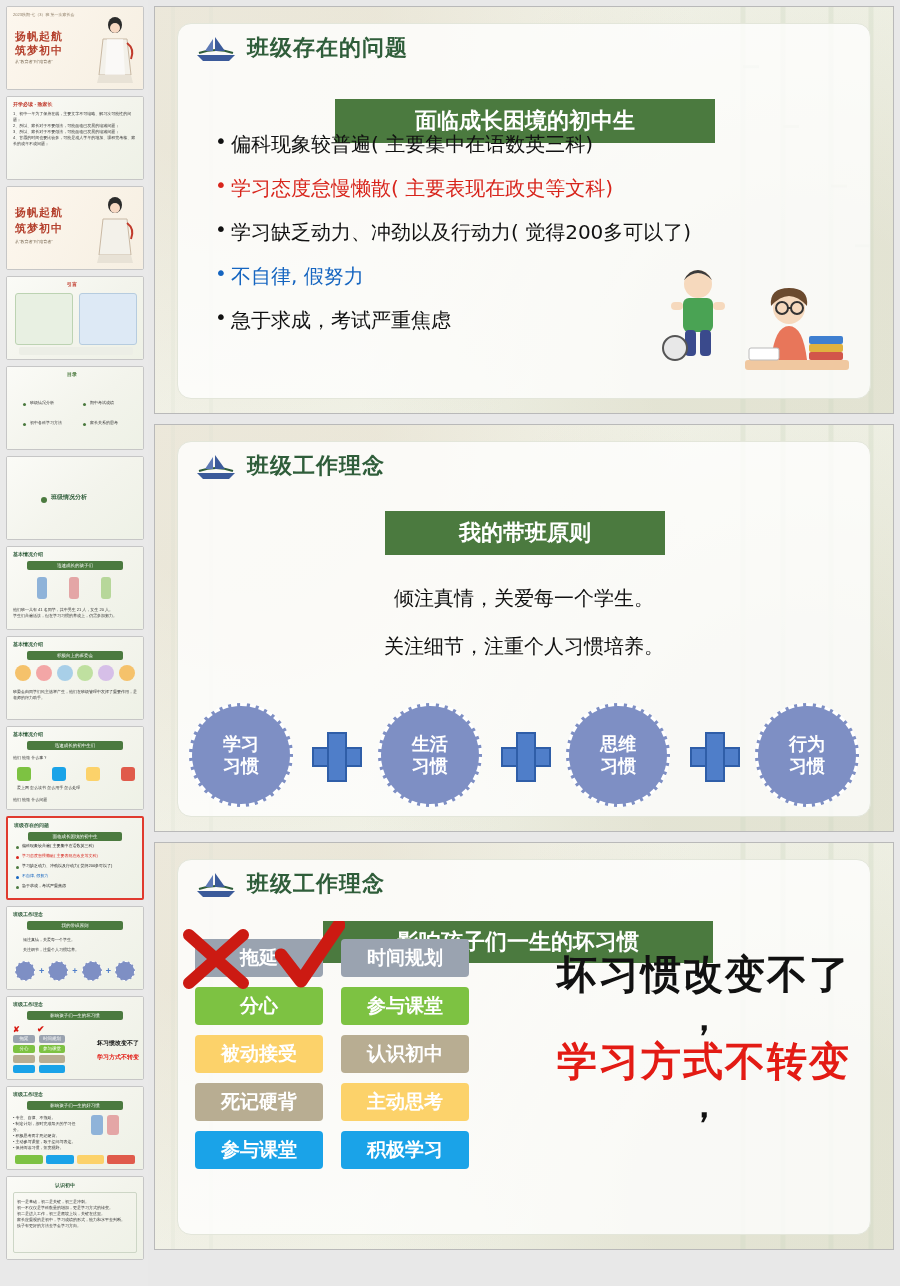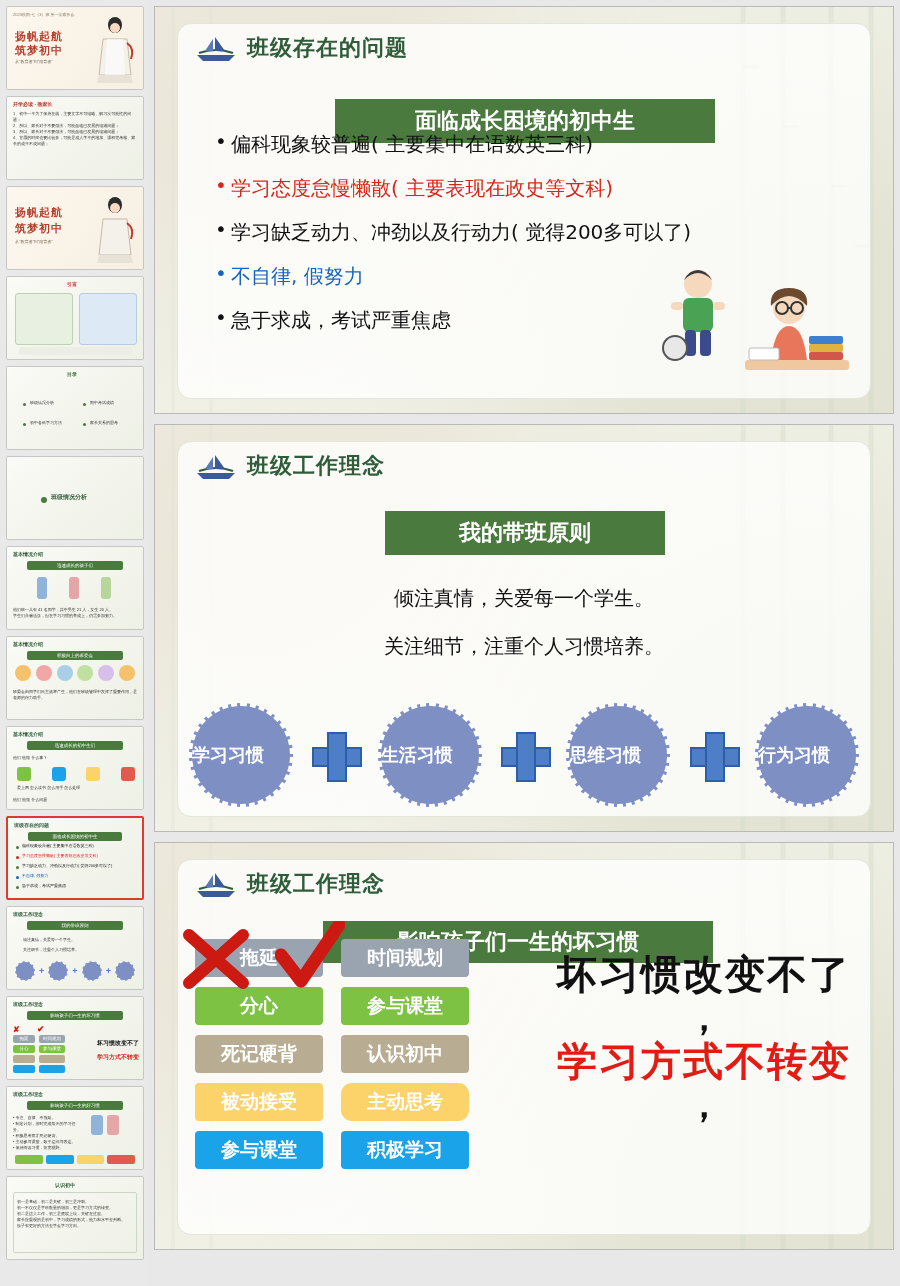--- a/index.html
+++ b/index.html
@@ -89,21 +89,21 @@
   .bullet.blue .dot { color:#1565c0; }
 
   
   .principle { position:absolute; left:0; right:0; text-align:center; font-size:20px; color:#111;
                font-family:"DejaVu Sans", sans-serif;}
   .circles { position:absolute; left:34px; right:34px; bottom:24px; height:104px;
              display:flex; align-items:center; justify-content:space-between; }
   .circ {
     width:104px; height:104px; border-radius:50%;
     background:#7e8fc4; border:3px dashed #ffffff;
-    color:#fff; display:flex; flex-direction:row; align-items:center; justify-content:flex-start;
+    color:#fff; display:flex; flex-direction:column; align-items:center; justify-content:center;
     font-size:18px; font-weight:bold; line-height:1.25; flex:none;
     font-family:"DejaVu Sans", sans-serif;
   }
   .plus { width:46px; height:46px; position:relative; flex:none; }
   .plus:before, .plus:after {
     content:""; position:absolute; background:#4f7ec9; border:2px solid #2f5ea8;
   }
   .plus:before { left:0; top:15px; width:46px; height:16px; }
   .plus:after  { left:15px; top:0; width:16px; height:46px; }
 
@@ -515,42 +515,42 @@
 
       <div class="green-banner" style="left:168px; top:78px; width:390px; height:42px; font-size:22px;">影响孩子们一生的坏习惯</div>
 
       <div class="habit-col" style="left:40px;">
         <div class="habit-chip" style="background:#9aa3b0;">
             <span>拖延</span>
           </div>
         <div class="habit-chip" style="background:#7dc242;">
             <span>分心</span>
           </div>
+        <div class="habit-chip" style="background:#fcd26a;">
+            <span>被动接受</span>
+          </div>
         <div class="habit-chip" style="background:#b8ad92;">
             <span>死记硬背</span>
-          </div>
-        <div class="habit-chip" style="background:#fcd26a;">
-            <span>被动接受</span>
           </div>
         <div class="habit-chip" style="background:#1aa3e8;">
             <span>参与课堂</span>
           </div>
       </div>
 
       <div class="habit-col" style="left:186px;">
         <div class="habit-chip" style="background:#9aa3b0;">
             <span>时间规划</span>
           </div>
         <div class="habit-chip" style="background:#7dc242;">
             <span>参与课堂</span>
           </div>
         <div class="habit-chip" style="background:#b8ad92;">
             <span>认识初中</span>
           </div>
-        <div class="habit-chip" style="background:#fcd26a;border-radius:11px;">
+        <div class="habit-chip" style="background:#fcd26a;">
             <span>主动思考</span>
           </div>
         <div class="habit-chip" style="background:#1aa3e8;">
             <span>积极学习</span>
           </div>
       </div>
 
       <svg class="cross" viewBox="0 0 66 60">
         <path d="M6 6 L60 54 M60 6 L6 54" stroke="#cc1a12" stroke-width="12" stroke-linecap="round"></path>
       </svg>

